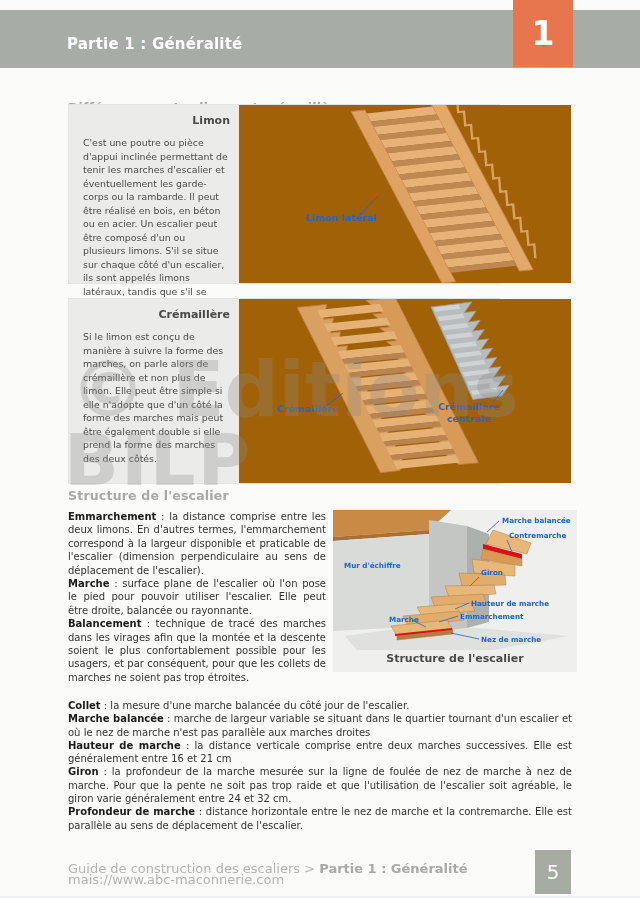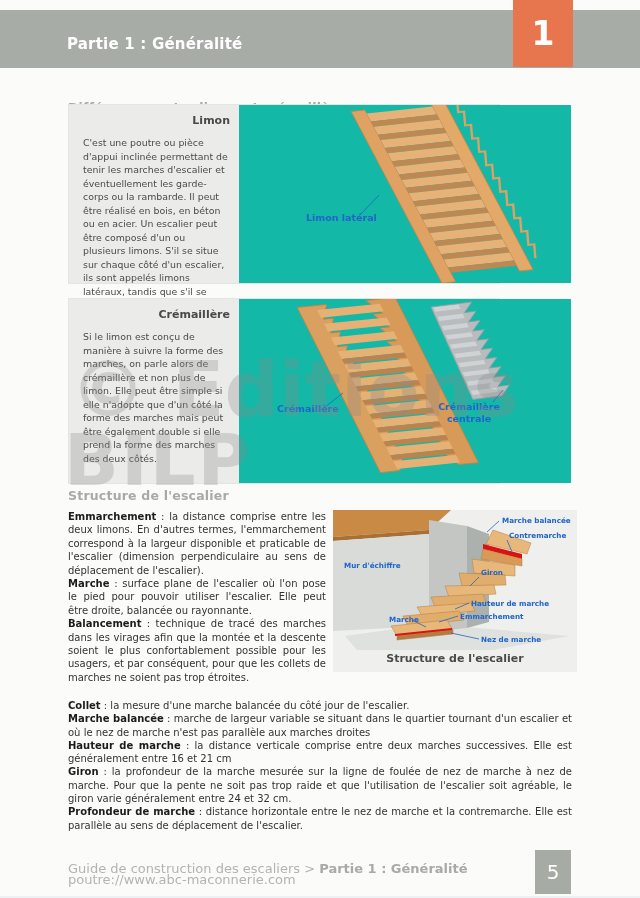--- a/index.html
+++ b/index.html
@@ -14,21 +14,21 @@
   .h-gray{position:absolute;left:68px;font-size:12.5px;font-weight:bold;color:#a9a9a7;letter-spacing:.2px;}
   #h1{top:100px;}
   #h2{top:488px;}
   .panelbox{position:absolute;left:68px;width:432px;background:#ffffff;border:1px solid #e4e4e2;
     box-sizing:border-box;display:flex;z-index:1;}
   #limon-box{top:104px;height:180px;}
   #crem-box{top:298px;height:186px;}
   .panel-left{width:170px;flex:0 0 170px;background:#ebebe9;box-sizing:border-box;padding:9px 9px 8px 14px;}
   .panel-title{text-align:right;font-size:11px;font-weight:bold;color:#494949;margin:0 0 9px 0;}
   .panel-text{font-size:9.4px;line-height:13.5px;color:#4b4b4b;}
-  .panel-art{flex:1;position:relative;background:#14b8a6;}
+  .panel-art{flex:1;position:relative;background:#a16207;}
   .panel-art svg{display:block;}
   .wm{position:absolute;font-weight:bold;color:rgba(140,140,140,.30);z-index:5;pointer-events:none;line-height:1;}
   #wm1{left:70px;top:352px;font-size:76px;}
   #wm2{left:64px;top:424px;font-size:72px;letter-spacing:2px;}
   .leftcol{position:absolute;left:68px;top:510px;width:258px;font-size:10px;line-height:13.4px;
     color:#333;text-align:justify;z-index:2;}
   .leftcol p{margin:0;}
   .leftcol b,.defs b{color:#1c1c1c;}
   .figure{position:absolute;left:333px;top:510px;width:244px;height:162px;background:#efefed;z-index:2;}
   .figcap{position:absolute;left:0;right:0;bottom:7px;text-align:center;font-size:11px;font-weight:bold;color:#4a4a4a;}
@@ -211,18 +211,18 @@
 <div class="defs">
   <p><b>Collet</b><span> : la mesure d'une marche balancée du côté jour de l'escalier.</span></p>
   <p><b>Marche balancée</b><span> : marche de largeur variable se situant dans le quartier tournant d'un escalier et où le nez de marche n'est pas parallèle aux marches droites</span></p>
   <p><b>Hauteur de marche</b><span> : la distance verticale comprise entre deux marches successives. Elle est généralement entre 16 et 21 cm</span></p>
   <p><b>Giron</b><span> : la profondeur de la marche mesurée sur la ligne de foulée de nez de marche à nez de marche. Pour que la pente ne soit pas trop raide et que l'utilisation de l'escalier soit agréable, le giron varie généralement entre 24 et 32 cm.</span></p>
   <p><b>Profondeur de marche</b><span> : distance horizontale entre le nez de marche et la contremarche. Elle est parallèle au sens de déplacement de l'escalier.</span></p>
 </div>
 
 <div class="footer">
   <div><span>Guide de construction des escaliers &gt; </span><b>Partie 1 : Généralité</b></div>
-  <div><a href="#">poutre://www.abc-maconnerie.com</a></div>
+  <div><a href="#">mais://www.abc-maconnerie.com</a></div>
 </div>
 <div class="page-box">
   <span>5</span>
 </div>
 <div class="bottom-line"></div>
 
 </body></html>

